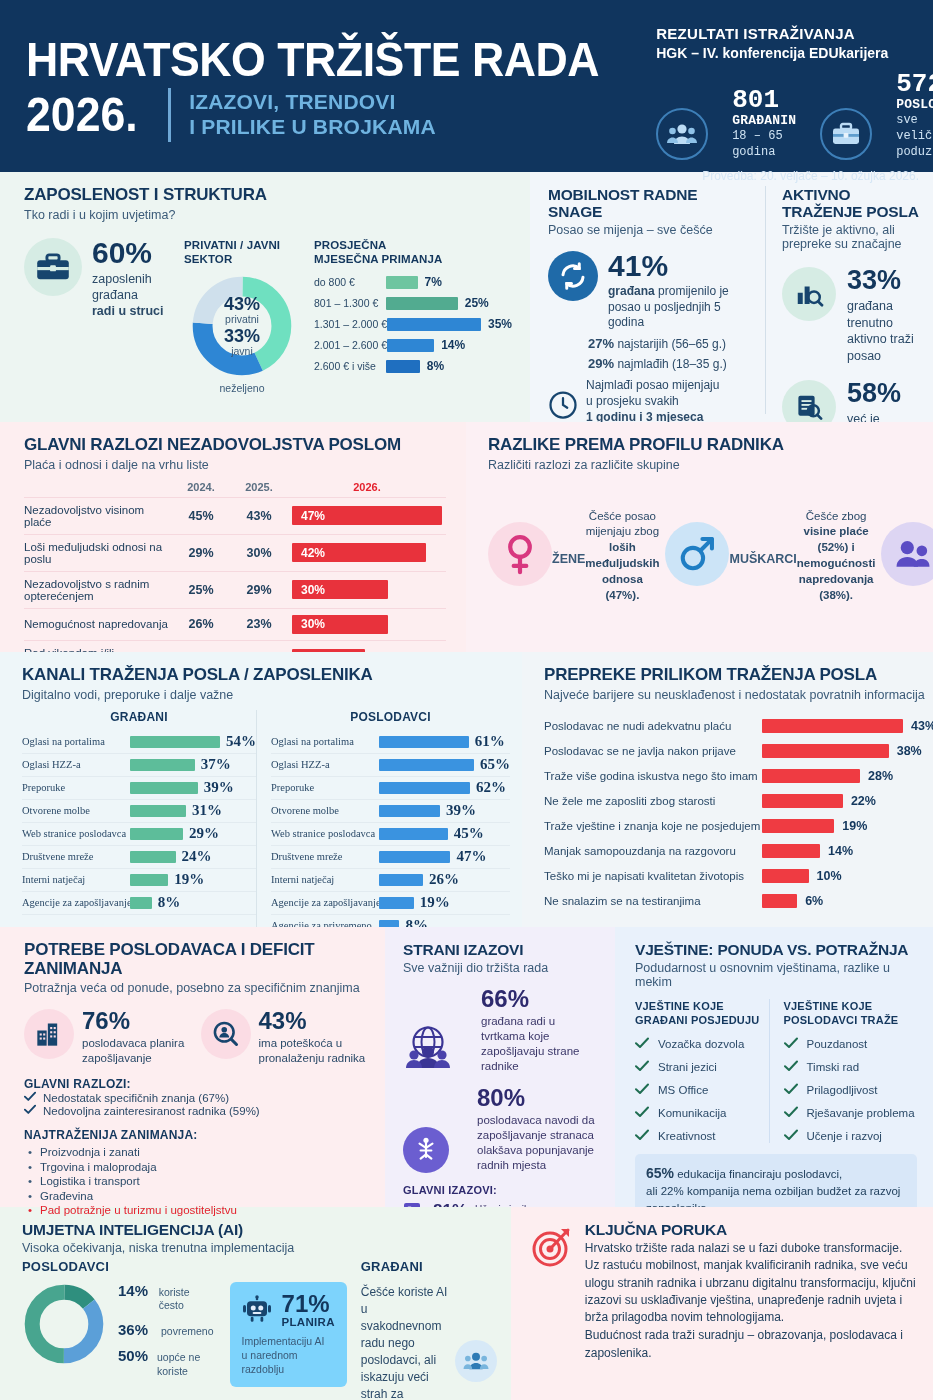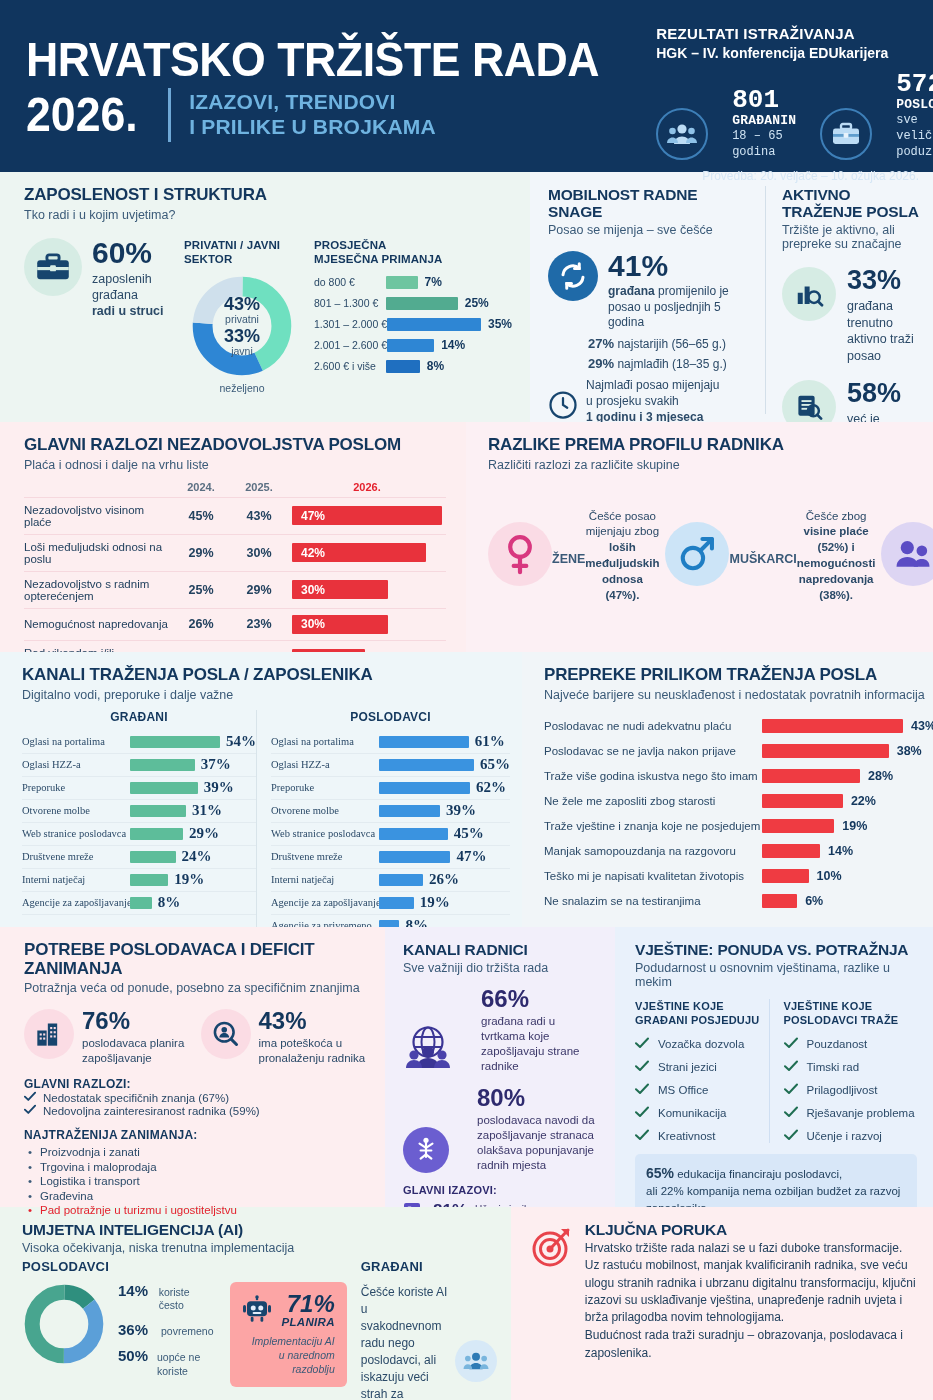--- a/index.html
+++ b/index.html
@@ -174,21 +174,21 @@
   .band5 { display: flex; flex: 1 1 auto; }
   .b5a { flex: 0 0 505px; background: #edf5ef; padding: 14px 14px 8px 22px; }
   .b5b { flex: 1; background: #fdeef0; padding: 14px 16px 8px 18px; position: relative; }
 
   .ai-head2 { font-weight: 800; font-size: 13px; color: #13375d; margin-top: 4px; letter-spacing: .2px; }
   .ai-body { display: flex; margin-top: 8px; align-items: flex-start; }
   .ai-legend { margin-left: 12px; }
   .ai-lrow { display: flex; align-items: baseline; gap: 9px; margin-bottom: 9px; }
   .ai-lpct { font-weight: 800; font-size: 15px; color: #13375d; width: 34px; }
   .ai-ltxt { font-size: 10.5px; color: #3a5a78; line-height: 1.25; }
-  .ai-card { background: #fca5a5; border-radius: 6px; padding: 10px 12px; text-align: right; margin-left: 16px; font-style: italic; }
+  .ai-card { background: #7dd3fc; border-radius: 6px; padding: 10px 12px; text-align: left; margin-left: 16px; }
   .ai-card-row { display: flex; align-items: center; justify-content: center; gap: 10px; }
   .ai-card-pct { font-weight: 800; font-size: 24px; color: #13375d; line-height: 1; }
   .ai-card-pln { font-weight: 800; font-size: 11.5px; color: #13375d; letter-spacing: .3px; }
   .ai-card-txt { font-size: 10.5px; color: #3a5a78; margin-top: 6px; line-height: 1.35; }
   .ai-cit { font-size: 12px; line-height: 1.42; color: #2b4a68; }
 
   .key-wrap { display: flex; gap: 12px; }
   .key-body { flex: 1; }
   .key-txt { font-size: 12px; line-height: 1.44; color: #23425f; margin-top: 2px; }
   .key-txt b { font-weight: 400; }
@@ -721,21 +721,21 @@
       <div id="needs-jobs" style="margin-top:4px">
           <div class="dot-li">Proizvodnja i zanati</div>
           <div class="dot-li">Trgovina i maloprodaja</div>
           <div class="dot-li">Logistika i transport</div>
           <div class="dot-li">Građevina</div>
           <div class="dot-li red">Pad potražnje u turizmu i ugostiteljstvu</div>
         </div>
     </div>
 
     <div class="b4b">
-      <div class="sec-title sm">KANALI RADNICI</div>
+      <div class="sec-title sm">STRANI IZAZOVI</div>
       <div class="sec-sub">Sve važniji dio tržišta rada</div>
       <div class="for-item">
         <div style="flex:none;margin-top:4px">
           <svg width="50" height="46" viewBox="0 0 50 46">
             <circle cx="25" cy="18" r="14.5" fill="none" stroke="#3b3595" stroke-width="2.2"></circle>
             <ellipse cx="25" cy="18" rx="6.5" ry="14.5" fill="none" stroke="#3b3595" stroke-width="2"></ellipse>
             <path d="M11 13h28M11 23h28" stroke="#3b3595" stroke-width="2"></path>
             <circle cx="25" cy="28" r="6" fill="#3b3595"></circle>
             <path d="M14 44c0-6.4 5-10 11-10s11 3.6 11 10z" fill="#3b3595"></path>
             <circle cx="11" cy="31" r="4.6" fill="#4a42ab"></circle>

